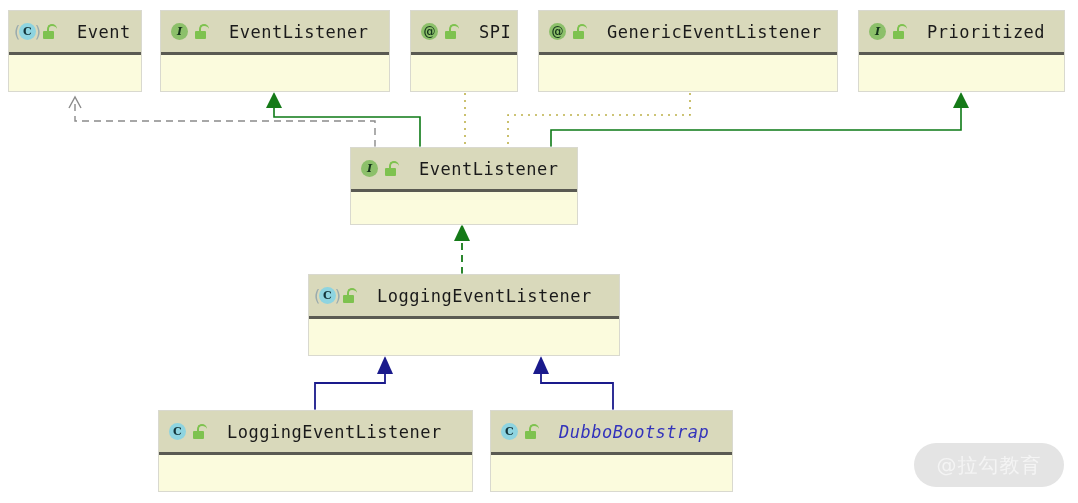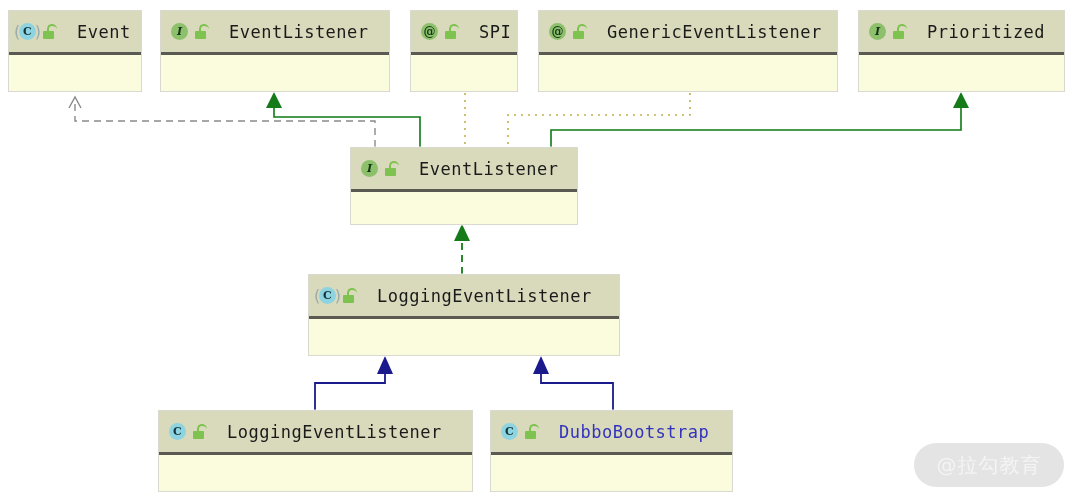--- a/index.html
+++ b/index.html
@@ -47,20 +47,21 @@
   }
   .node-title {
     font-family: "DejaVu Sans Mono", "Liberation Mono", monospace;
     font-size: 17px;
     color: #1a1a1a;
     letter-spacing: 0.5px;
     margin-left: 20px;
   }
   .node-title.link {
     color: #3333bb;
+    font-style: italic;
   }
   .type-icon {
     position: relative;
     width: 19px;
     height: 19px;
     flex: 0 0 19px;
     display: flex;
     align-items: center;
     justify-content: center;
   }

